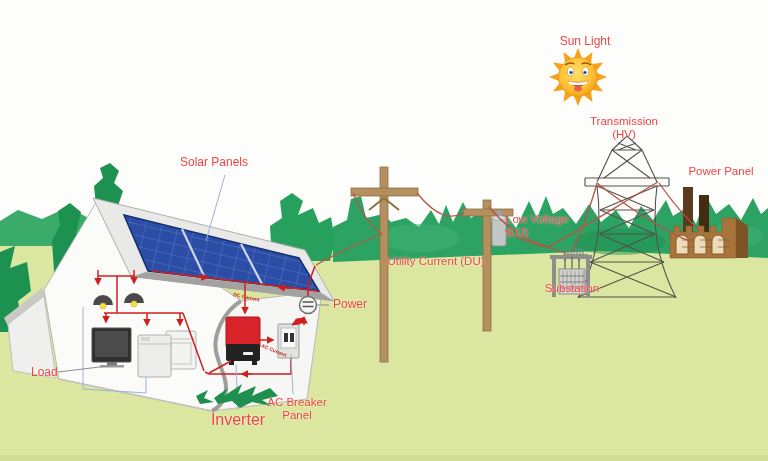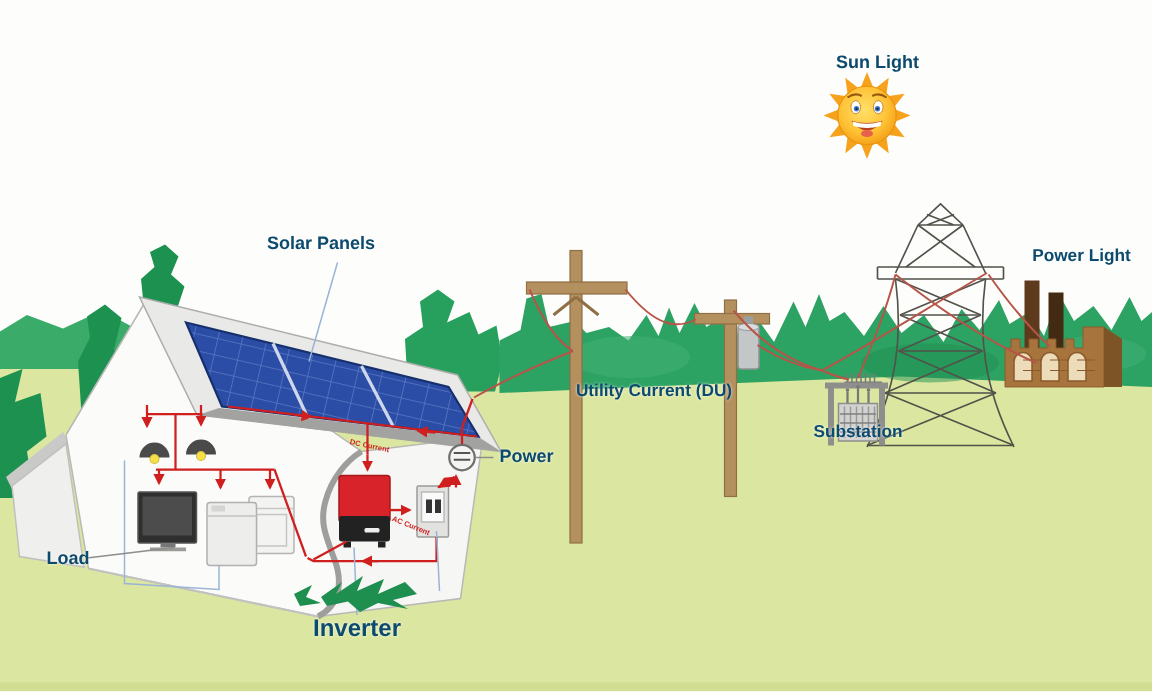--- a/index.html
+++ b/index.html
@@ -1,19 +1,19 @@
 <!DOCTYPE html>
 <html><head>
 <meta charset="utf-8">
 <style>
   html,body{margin:0;padding:0;background:#ffffff;}
   .stage{position:relative;width:768px;height:461px;overflow:hidden;background:#fdfdfc;
          font-family:"Liberation Sans", sans-serif;}
   .stage svg{position:absolute;left:0;top:0;}
-  .lbl{position:absolute;font-weight:700;font-size:11.5px;line-height:13px;color:#0c4a6e;
+  .lbl{position:absolute;font-weight:400;font-size:11.5px;line-height:13px;color:#ef4444;
        white-space:nowrap;text-shadow:0 0 2px rgba(255,255,255,.85);}
   .ctr{transform:translateX(-50%);text-align:center;}
 </style>
 </head>
 <body>
 
 <div class="stage">
 <svg width="768" height="461" viewBox="0 0 768 461">
   <defs>
     <marker id="arr" viewBox="0 0 10 10" refX="8" refY="5" markerWidth="7.5" markerHeight="7.5" markerUnits="userSpaceOnUse" orient="auto">
@@ -240,19 +240,31 @@
     <path d="M214,398 L228,388 L224,396 L242,384 L238,394 L256,386 L252,396 L270,388 L278,396 L262,400 L272,406 L252,402 L240,408 L232,401 L218,404 Z" fill="#1f8f50"></path>
     <path d="M196,396 L208,390 L204,398 L214,402 L200,404 Z" fill="#1f8f50"></path>
   </g>
 
   <text transform="translate(233,296) rotate(12)" font-size="5" font-weight="bold" fill="#cf1f1f">DC Current</text>
   <text transform="translate(261,347) rotate(22)" font-size="5" font-weight="bold" fill="#cf1f1f">AC Current</text>
 </svg>
 
   <div class="lbl ctr" style="left:585px;top:35px;font-size:12px">Sun Light</div>
   <div class="lbl ctr" style="left:214px;top:156px;font-size:12px">Solar Panels</div>
-  <div class="lbl ctr" style="left:721px;top:165px">Power Light</div>
+  <div class="lbl ctr" style="left:624px;top:115px">
+    <div>Transmission</div>
+    <div>(HV)</div>
+  </div>
+  <div class="lbl ctr" style="left:721px;top:165px">Power Panel</div>
+  <div class="lbl" style="left:506px;top:213px">
+    <div>Low Voltage</div>
+    <div>(LU)</div>
+  </div>
   <div class="lbl ctr" style="left:436px;top:255px">Utility Current (DU)</div>
   <div class="lbl ctr" style="left:572px;top:282px">Substation</div>
   <div class="lbl" style="left:333px;top:298px;font-size:12px">Power</div>
   <div class="lbl" style="left:31px;top:366px;font-size:12px">Load</div>
   <div class="lbl ctr" style="left:238px;top:413px;font-size:16px">Inverter</div>
+  <div class="lbl ctr" style="left:297px;top:396px">
+    <div>AC Breaker</div>
+    <div>Panel</div>
+  </div>
 </div>
 
 </body></html>

